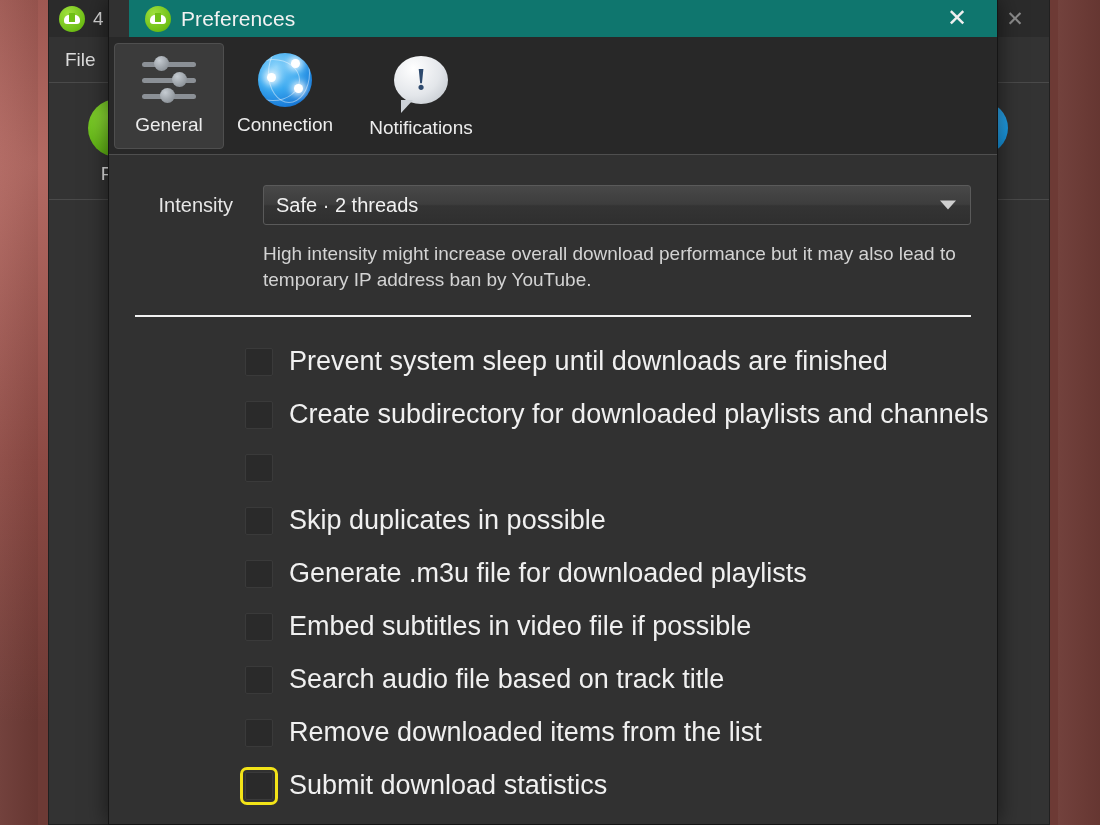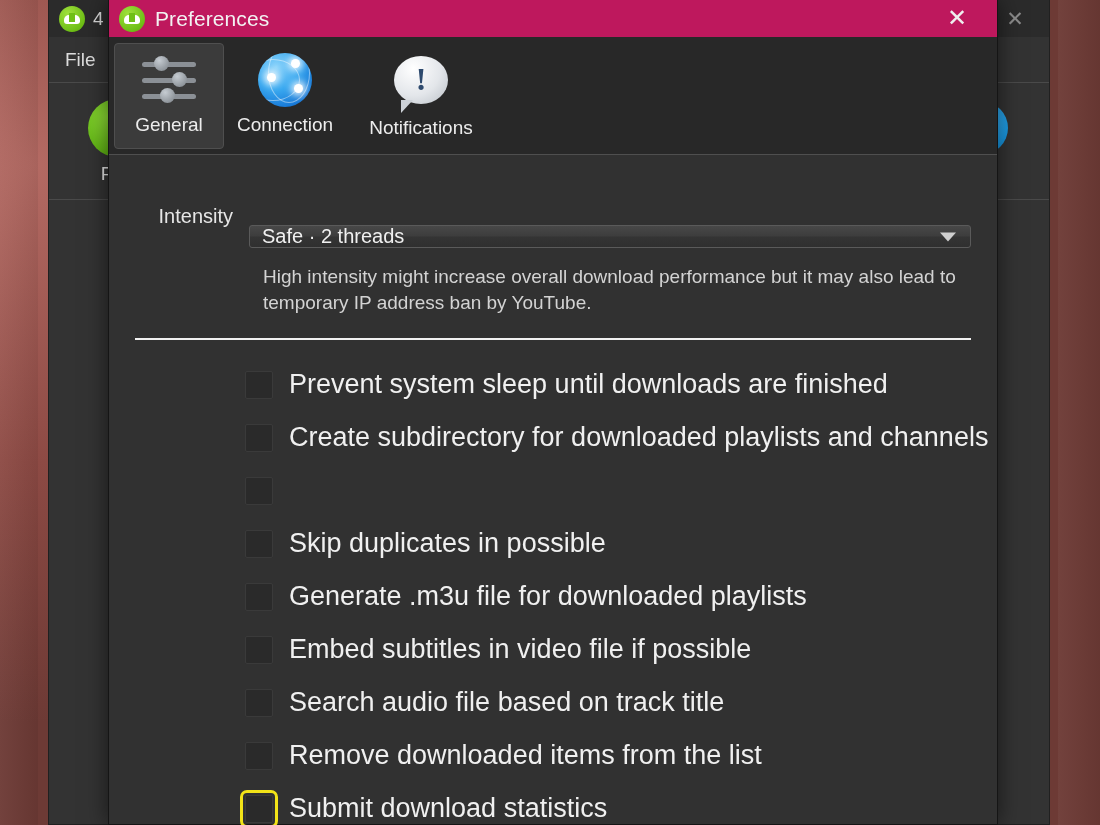--- a/index.html
+++ b/index.html
@@ -104,23 +104,23 @@
 
   
   #prefs {
     position: absolute;
     left: 108px; top: 0; width: 890px; height: 825px;
     background: #313131;
     border: 1px solid #151515; border-top: none;
     box-shadow: 0 0 22px rgba(0,0,0,.55);
   }
   #prefs-titlebar {
-    height: 37px; background: #be185d;
+    height: 37px; background: #0f766e;
     display: flex; align-items: center; gap: 10px;
-    padding-left: 10px; position: relative;
+    padding-left: 16px; position: relative; margin-left: 20px;
   }
   #prefs-title {
     color: #f2f2f2; font-size: 21px; letter-spacing: .1px;
   }
   #prefs-close {
     position: absolute; right: 20px; top: 3px;
     width: 40px; height: 31px;
     color: #efefef; font-size: 24px; line-height: 31px; text-align: center;
     font-family: "DejaVu Sans", sans-serif;
   }
@@ -189,31 +189,30 @@
   }
   .bubble .bang {
     position: absolute; left: 50%; top: 7px; transform: translateX(-50%);
     color: #2e4a6e; font-size: 32px; font-weight: bold; line-height: 1;
     font-family: "Liberation Serif", serif;
   }
 
   
   #content { padding: 30px 26px 0 26px; }
 
-  .row-intensity { display: flex; align-items: center; gap: 2px; }
+  .row-intensity { display: flex; align-items: center; gap: 16px; }
   .lbl-intensity {
     color: #e6e6e6; font-size: 20px; width: 112px; text-align: right; padding-right: 14px;
   }
   .combo {
-    flex: 1; height: 23px;
+    flex: 1; height: 40px;
     background: linear-gradient(180deg, #484848 0%, #3d3d3d 48%, #343434 52%, #2f2f2f 100%);
     border: 1px solid #5a5a5a; border-radius: 3px;
     display: flex; align-items: center; padding: 0 12px;
     position: relative;
-    margin-top: 40px;
   }
   .combo .cval { color: #f0f0f0; font-size: 20px; }
   .combo .caret {
     position: absolute; right: 14px; top: 50%; transform: translateY(-50%);
     width: 0; height: 0;
     border-left: 8px solid transparent; border-right: 8px solid transparent;
     border-top: 9px solid #cfcfcf;
   }
   .helptext {
     color: #d3d3d3; font-size: 19px; line-height: 26px;

